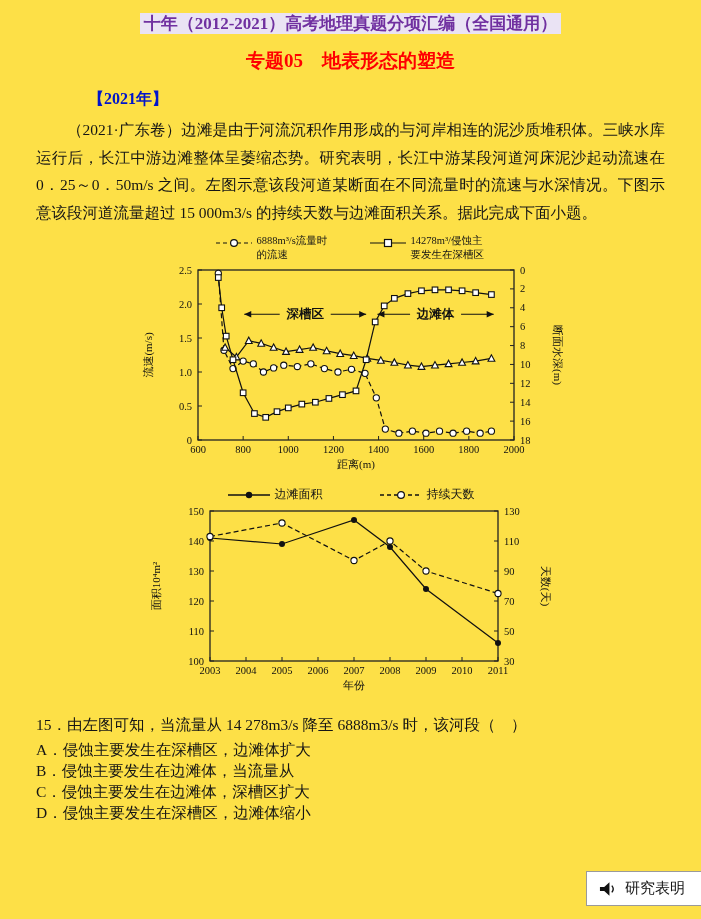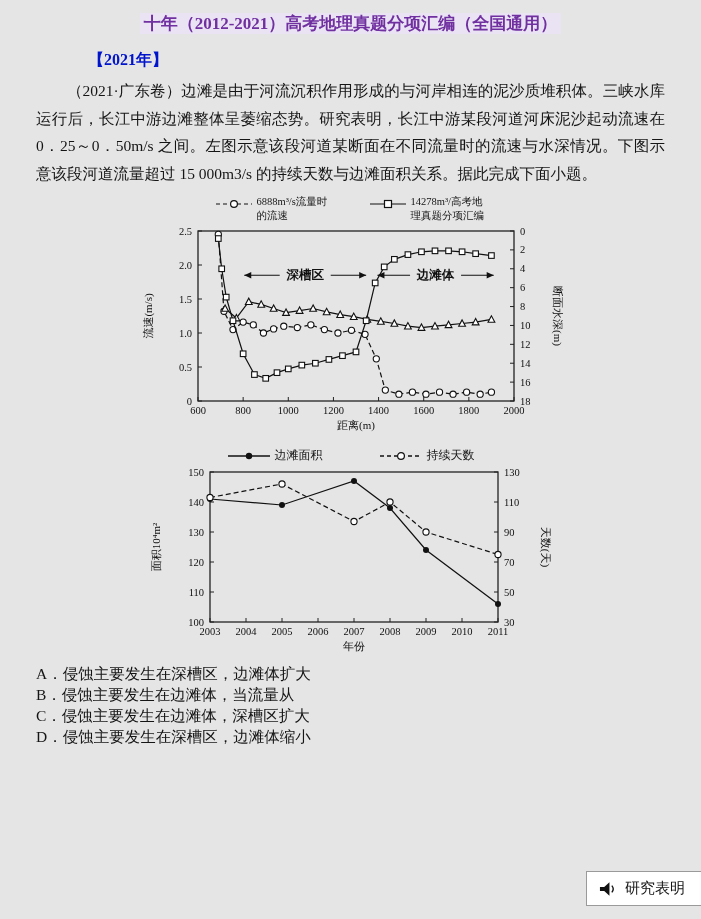--- a/index.html
+++ b/index.html
@@ -1,17 +1,17 @@
 <!DOCTYPE html>
 <html><head>
 <meta charset="utf-8">
 <style>
   *{margin:0;padding:0;box-sizing:border-box}
   html,body{background:#fff}
-  .page{width:701px;height:919px;position:relative;background:#e5e5e5;overflow:hidden;
+  .page{width:701px;height:919px;position:relative;background:#fde047;overflow:hidden;
         font-family:"Liberation Serif","DejaVu Serif",serif;color:#151515}
   .header{text-align:center;padding-top:12px;font-size:17px;font-weight:bold}
   .header span{background:#eae3f4;padding:1px 4px}
   .title{text-align:center;font-size:19px;font-weight:bold;margin-top:13px}
   .year{margin:15px 0 0 88px;font-size:16px;font-weight:bold}
   .intro{margin:6px 36px 0 36px;font-size:15.5px;line-height:1.78;text-align:justify;text-indent:2em}
   .chartblock{margin-top:8px;text-align:center}
   .legend1{display:flex;justify-content:center;align-items:flex-start;gap:36px;margin-top:4px}
   .legend-item{display:flex;align-items:flex-start;gap:4px;text-align:left}
   .lsample{margin-top:2px;flex:none}
@@ -27,40 +27,41 @@
 </style>
 </head>
 <body>
 
 <div class="page">
 
   <div class="header">
     <span style="color: rgb(112, 48, 160);">十年（2012-2021）高考地理真题分项汇编（全国通用）</span>
   </div>
 
+  <div class="title" style="color: rgb(255, 0, 0);">专题05　地表形态的塑造</div>
 
   <div class="year" style="color: rgb(0, 20, 204);">【2021年】</div>
 
   <p class="intro">（2021·广东卷）边滩是由于河流沉积作用形成的与河岸相连的泥沙质堆积体。三峡水库运行后，长江中游边滩整体呈萎缩态势。研究表明，长江中游某段河道河床泥沙起动流速在 0．25～0．50m/s 之间。左图示意该段河道某断面在不同流量时的流速与水深情况。下图示意该段河道流量超过 15 000m3/s 的持续天数与边滩面积关系。据此完成下面小题。</p>
 
   <div class="chartblock">
     <div class="legend1">
       <div class="legend-item">
         <svg class="lsample" width="38" height="14">
           <line x1="1" y1="7" x2="37" y2="7" stroke="#111" stroke-width="1.2" stroke-dasharray="4,3"></line>
           <circle cx="19" cy="7" r="3.4" fill="#fff" stroke="#111" stroke-width="1.2"></circle>
         </svg>
         <span class="ltext">6888m³/s流量时的流速</span>
       </div>
       <div class="legend-item">
         <svg class="lsample" width="38" height="14">
           <line x1="1" y1="7" x2="37" y2="7" stroke="#111" stroke-width="1.2"></line>
           <rect x="15.5" y="3.5" width="7" height="7" fill="#fff" stroke="#111" stroke-width="1.2"></rect>
         </svg>
-        <span class="ltext">14278m³/高考地理真题分项汇编</span>
+        <span class="ltext">14278m³/侵蚀主要发生在深槽区</span>
       </div>
     </div>
     <svg id="chart1" width="450" height="212">
         <rect x="72" y="8" width="316" height="170" fill="none" stroke="#222" stroke-width="1.3"></rect>
         <line x1="72" y1="178" x2="72" y2="174" stroke="#222"></line>
         <text x="72" y="191" text-anchor="middle" font-size="10.5" fill="#111">600</text>
         <line x1="117.14285714285714" y1="178" x2="117.14285714285714" y2="174" stroke="#222"></line>
         <text x="117.14285714285714" y="191" text-anchor="middle" font-size="10.5" fill="#111">800</text>
         <line x1="162.28571428571428" y1="178" x2="162.28571428571428" y2="174" stroke="#222"></line>
         <text x="162.28571428571428" y="191" text-anchor="middle" font-size="10.5" fill="#111">1000</text>
@@ -269,20 +270,21 @@
         <circle cx="228" cy="57.5" r="3.1" fill="#fff" stroke="#111" stroke-width="1.1"></circle>
         <circle cx="264" cy="38" r="3.1" fill="#fff" stroke="#111" stroke-width="1.1"></circle>
         <circle cx="300" cy="68" r="3.1" fill="#fff" stroke="#111" stroke-width="1.1"></circle>
         <circle cx="372" cy="90.5" r="3.1" fill="#fff" stroke="#111" stroke-width="1.1"></circle>
         <text text-anchor="middle" font-size="11" fill="#111" transform="translate(34,83) rotate(-90)">面积10⁴m²</text>
         <text text-anchor="middle" font-size="11" fill="#111" transform="translate(416,83) rotate(90)">天数(天)</text>
         <text x="228" y="186" text-anchor="middle" font-size="11" fill="#111">年份</text>
       </svg>
   </div>
 
+  <div class="question">15．由左图可知，当流量从 14 278m3/s 降至 6888m3/s 时，该河段（　）</div>
 
   <div class="options">
     <div class="option">A．侵蚀主要发生在深槽区，边滩体扩大</div>
     <div class="option">B．侵蚀主要发生在边滩体，当流量从</div>
     <div class="option">C．侵蚀主要发生在边滩体，深槽区扩大</div>
     <div class="option">D．侵蚀主要发生在深槽区，边滩体缩小</div>
   </div>
 
   <div class="watermark">
     <svg width="19" height="16" viewBox="0 0 20 16">

